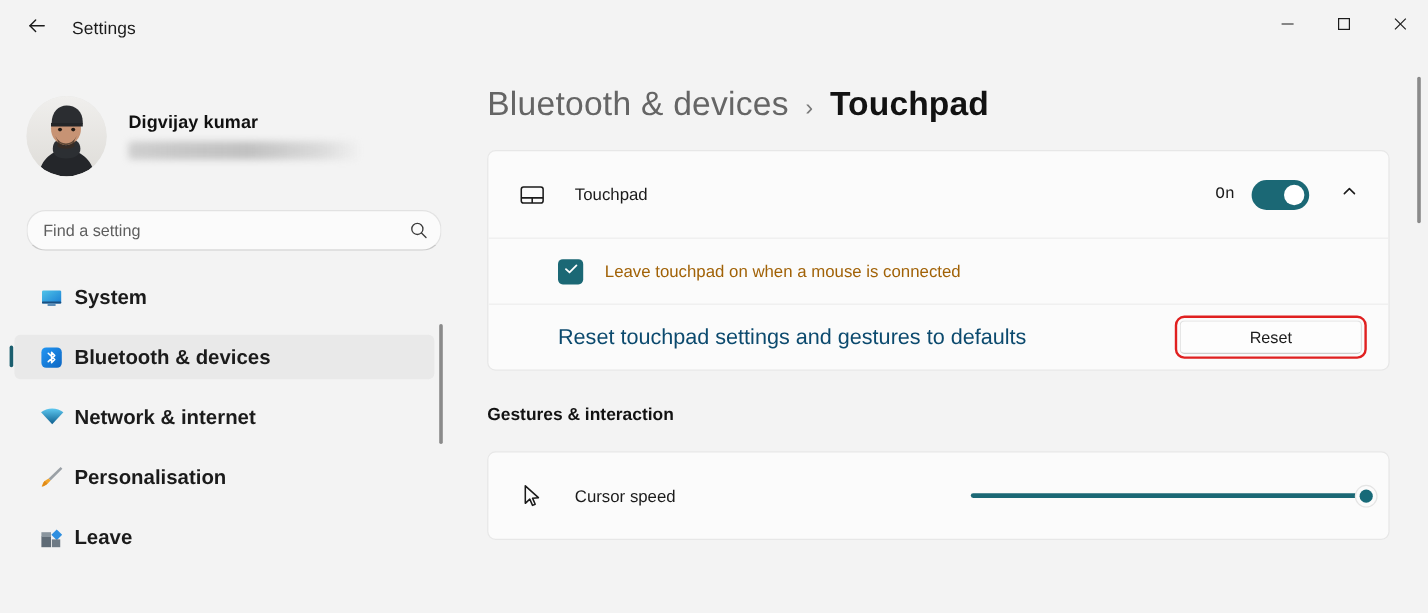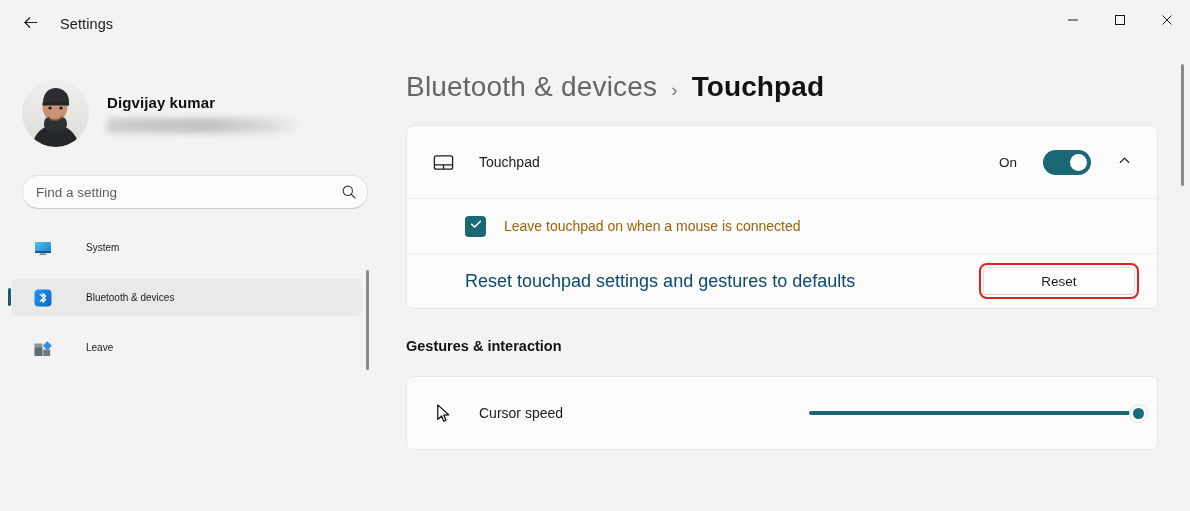--- a/index.html
+++ b/index.html
@@ -154,23 +154,24 @@
     height: 18px;
     border-radius: 2px;
     background: #1b5e6e;
   }
   .nav-icon {
     width: 22px; height: 22px;
     display: flex; align-items: center; justify-content: center;
     flex: 0 0 auto;
   }
   .nav-label {
-    margin-left: 32px;
-    font-size: 10px;
-    color: #1b1b1b;
+    margin-left: 8px;
+    font-size: 17px;
+    color: #1b1b1b;
+    font-weight: bold;
   }
 
   .sidebar-scroll {
     position: absolute;
     left: 366px;
     top: 210px;
     width: 3px;
     height: 100px;
     background: #8a8a8a;
     border-radius: 2px;
@@ -236,21 +237,22 @@
   .row-label {
     margin-left: 18px;
     font-size: 14px;
     color: #1b1b1b;
   }
   .row-spacer { flex: 1; }
 
   .toggle-state {
     font-size: 13.5px;
     color: #1b1b1b;
-    margin-right: 26px;
+    margin-right: 14px;
+    font-family: Liberation Mono, monospace;
   }
   .toggle {
     width: 48px; height: 25px;
     border-radius: 13px;
     background: #1b6875;
     position: relative;
     cursor: pointer;
     flex: 0 0 auto;
   }
   .toggle .knob {
@@ -468,21 +470,45 @@
                   <stop offset="100%" stop-color="#0d66c2"></stop>
             </linearGradient>
               </defs>
             <rect x="1.5" y="1.5" width="17" height="17" rx="4" fill="url(#btg)"></rect>
             <path d="M7.2 6.4 L12.6 11.6 L10 14.2 L10 5.6 L12.6 8.3 L7.2 13.4" fill="none" stroke="#fff" stroke-width="1.3" stroke-linecap="round" stroke-linejoin="round"></path>
           </svg>
         </span>
         <span class="nav-label">Bluetooth &amp; devices</span>
       </div>
 
-
+      <div class="nav-item">
+        <span class="nav-icon">
+          <svg width="21" height="21" viewBox="0 0 21 21">
+            <defs>
+                <linearGradient id="wg" x1="0" y1="0" x2="0" y2="1">
+              <stop offset="0%" stop-color="#5ec8f0"></stop>
+                  <stop offset="100%" stop-color="#0e5f8f"></stop>
+            </linearGradient>
+              </defs>
+            <path d="M10.5 16.5 L1.2 6.6 C6 2.3 15 2.3 19.8 6.6 Z" fill="url(#wg)"></path>
+          </svg>
+        </span>
+        <span class="nav-label">Network &amp; internet</span>
+      </div>
+
+      <div class="nav-item">
+        <span class="nav-icon">
+          <svg width="21" height="21" viewBox="0 0 21 21">
+            <path d="M17.5 2.2 L19 3.7 L9.2 13.5 L7.5 11.8 Z" fill="#9aa0a6"></path>
+            <path d="M7.5 11.8 L9.2 13.5 L6.6 16.2 C5.4 17.4 3 18.6 1.8 18.6 C1.8 17.4 3 15 4.2 13.8 Z" fill="#f0a32a"></path>
+            <path d="M4.2 13.8 L6.6 16.2 C5.6 17.2 3.6 18.1 2.4 18.3 C2.6 17 3.3 14.8 4.2 13.8 Z" fill="#e08a18"></path>
+          </svg>
+        </span>
+        <span class="nav-label">Personalisation</span>
+      </div>
 
       <div class="nav-item">
         <span class="nav-icon">
           <svg width="20" height="20" viewBox="0 0 20 20">
             <rect x="1.5" y="9" width="8" height="9" fill="#5f6b76"></rect>
             <rect x="1.5" y="5.5" width="8" height="4" fill="#8a959e"></rect>
             <path d="M14.3 3.2 L18.8 7.7 L14.3 12.2 L9.8 7.7 Z" fill="#2f8fe0"></path>
             <rect x="10.2" y="11.5" width="7" height="6.5" fill="#6e7a85"></rect>
           </svg>
         </span>

